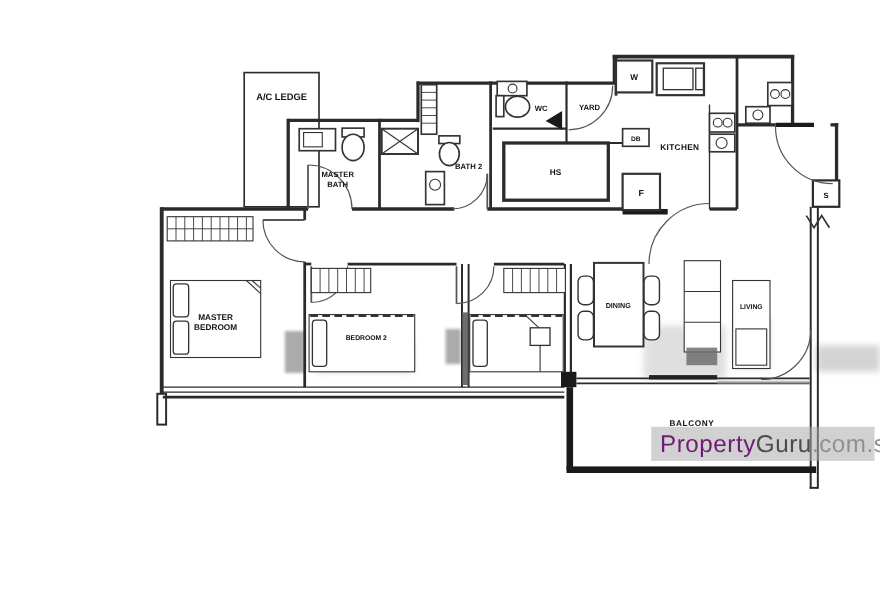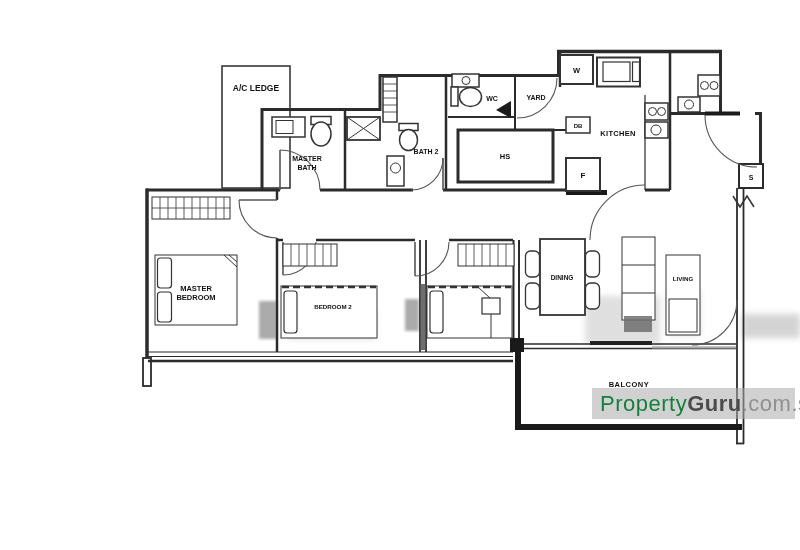--- a/index.html
+++ b/index.html
@@ -5,22 +5,22 @@
   html,body{margin:0;padding:0;background:#ffffff;width:800px;height:550px;overflow:hidden;}
   #stage{position:relative;width:800px;height:550px;background:#ffffff;font-family:"Liberation Sans",sans-serif;}
   svg{position:absolute;left:0;top:0;}
   .wall{stroke:#2b2b2b;fill:none;}
   .fix{stroke:#333;fill:#fff;}
   .door{stroke:#555;fill:none;stroke-width:1.1;}
   .lbl{fill:#111;font-family:"Liberation Sans",sans-serif;font-weight:bold;text-anchor:middle;}
   #watermark{position:absolute;left:592px;top:388px;width:203px;height:31px;
     background:rgba(172,172,172,0.55);line-height:31px;padding-left:8px;box-sizing:border-box;
     font-size:22px;letter-spacing:0.5px;white-space:nowrap;}
-  #watermark .p1{color:#15803d;font-weight:400;}
-  #watermark .p2{color:#4c4c4c;font-weight:700;}
+  #watermark .p1{color:#701a75;font-weight:400;}
+  #watermark .p2{color:#4c4c4c;font-weight:400;}
   #watermark .p3{color:#909090;font-weight:400;}
 </style>
 </head>
 <body>
 
 <div id="stage">
 <svg width="800" height="550" viewBox="0 0 800 550">
   <defs>
     <filter id="soft" x="-40%" y="-40%" width="180%" height="180%">
           <feGaussianBlur stdDeviation="3"></feGaussianBlur>

